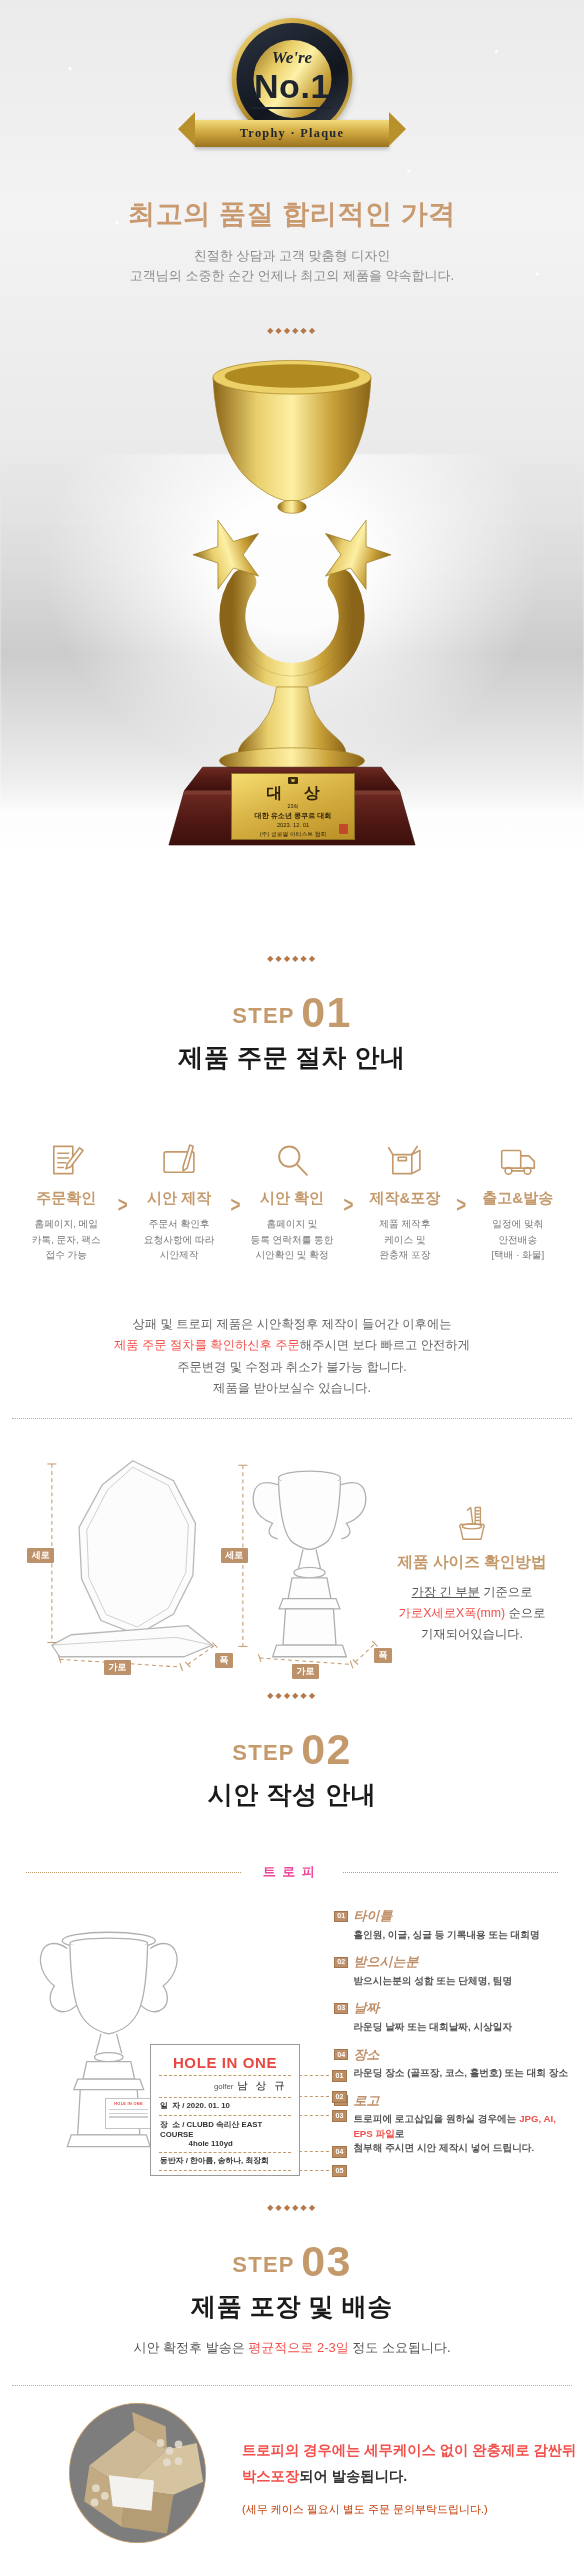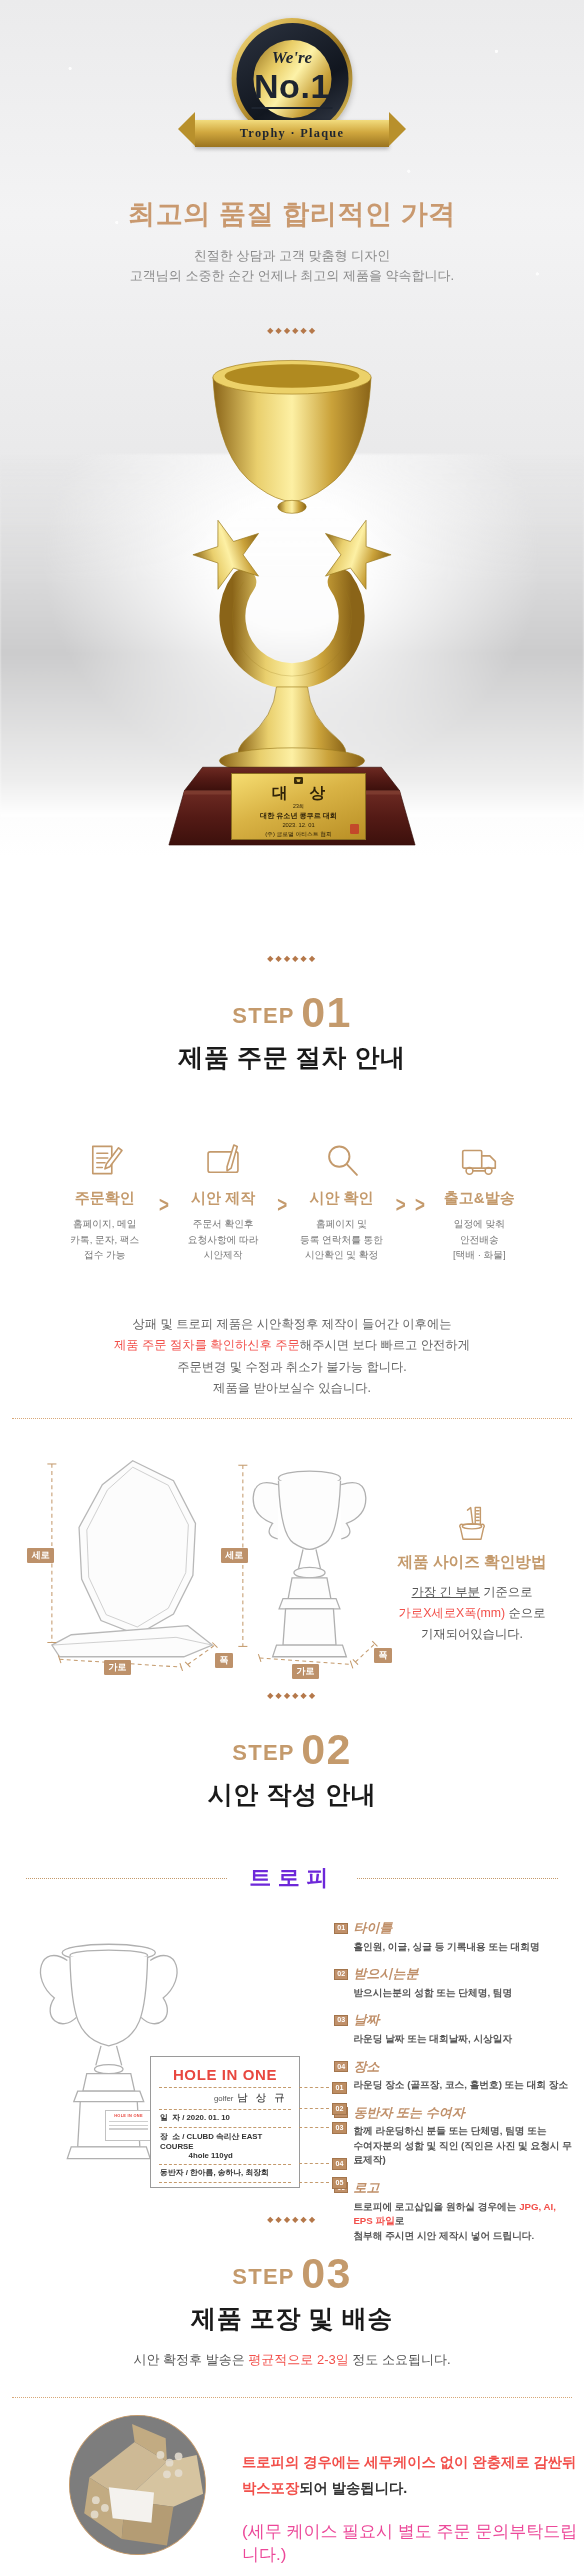--- a/index.html
+++ b/index.html
@@ -39,21 +39,21 @@
 
   
   .trophy-stage { position:relative; height:519px; }
   .stage-glow { position:absolute; left:0; right:0; top:117px; height:363px;
     background:
       radial-gradient(ellipse at 50% 30%, rgba(255,255,255,.95) 0 18%, transparent 60%),
       linear-gradient(180deg, transparent 0%, #d9d9da 35%, #cccccd 55%, #eeeeee 90%, #ffffff 100%);
     filter:blur(1.3px); }
   .trophy-figure { position:relative; width:298px; height:512px; margin:0 auto; }
   .trophy-figure svg { position:absolute; inset:0; }
-  .plate { position:absolute; left:88px; top:436px; width:135px; height:67px;
+  .plate { position:absolute; left:88px; top:436px; width:124px; height:67px;
     background:linear-gradient(160deg,#f6dd71 0%,#d9b345 45%,#b98f25 100%); border:1.3px solid #8a6d20;
     display:flex; flex-direction:column; align-items:center; padding-top:3.2px; color:#2f2208; }
   .plate-emblem { width:9.7px; height:8.4px; background:#3a2c0a; border-radius:1.3px; position:relative; }
   .plate-emblem::after { content:""; position:absolute; left:2.6px; top:1.9px; width:4.5px; height:3.2px; background:#d8b84e; clip-path:polygon(0 0,100% 0,70% 100%,30% 100%); }
   .plate-title { font-family:"Liberation Serif", serif; font-weight:bold; font-size:15.6px; letter-spacing:9px; padding-left:9px; line-height:1.2; }
   .plate-sm { font-size:5.2px; margin-top:0.6px; }
   .plate-md { font-size:7.1px; font-weight:bold; margin-top:0.6px; }
   .plate-dt { font-size:5.8px; margin-top:1.3px; }
   .plate-org { font-size:5.8px; margin-top:1.9px; }
   .plate-seal { position:absolute; right:6.5px; bottom:5.2px; width:9px; height:10.4px; background:#c33b2a; opacity:.85; border-radius:1.3px; }
@@ -86,21 +86,21 @@
   .method { width:172px; text-align:center; margin-bottom:26px; }
   .method-icon { color:#c49a6c; }
   .method-title { font-size:15.6px; font-weight:bold; color:#c49a6c; margin-top:5.2px; }
   .method-text { margin-top:9px; font-size:12.3px; color:#555; line-height:1.7; }
   .ul { text-decoration:underline;text-align:right; }
   .sep-b { margin-top:19.4px; }
 
   
   .section-label { display:flex; align-items:center; margin-top:52px; padding:0 26px; }
   .section-label .dots { flex:1; border-top:1.9px dotted #c49a6c; }
-  .section-label .lbl { padding:0 22px; font-size:22px; font-weight:bold; color:#6d28d9; letter-spacing:6.5px; }
+  .section-label .lbl { padding:0 22px; font-size:13px; font-weight:bold; color:#ec4899; letter-spacing:6.5px; }
 
   .draft { position:relative; height:259px; margin-top:26px; }
   .draft-trophy { position:absolute; left:18px; top:0; color:#b0b0b0; }
   .mini-plate { position:absolute; left:87px; top:191px; width:47px; height:31px; background:#fff; border:0.6px solid #c2c2c2; padding:1.9px 2.6px; overflow:hidden; }
   .mini-plate .t { color:#e8473f; font-weight:bold; font-size:3.9px; text-align:center; letter-spacing:0.3px; }
   .mini-line { height:1.3px; background:#cfcfcf; margin-top:2.6px; }
   .sample-card { position:absolute; left:150px; top:137px; width:150px; background:#fff; border:0.6px solid #9a9a9a; padding:6.5px 7.8px 3.9px; z-index:2; }
   .sample-row { position:relative; padding:2.6px 1.3px 3.9px; border-bottom:0.6px dashed #c49a6c; }
   .sample-row .connector { position:absolute; right:-38px; bottom:-0.6px; width:30px; border-top:0.6px dashed #c49a6c; }
   .sample-row .marker { position:absolute; right:-56px; bottom:-6.5px; width:15.6px; height:11.7px; background:#bd8d62; border:0.6px solid #a3754c;
@@ -124,21 +124,21 @@
 
   
   .step3-sub { text-align:center; margin-top:15.6px; font-size:13px; color:#555; }
   .sep-d { margin-top:28.5px; }
   .packing { display:flex; margin-top:17px; padding-left:69px; }
   .pack-oval { width:137px; height:140px; border-radius:50%; border:1.9px solid #c49a6c; overflow:hidden; position:relative; background:#7d7d7d; flex-shrink:0; }
   .pack-oval svg { position:absolute; inset:0; }
   .pack-text { margin-left:36px; padding-top:38px; }
   .pack-line1 { font-size:14.3px; font-weight:bold; color:#f2504b; }
   .pack-line2 { font-size:14.3px; font-weight:bold; margin-top:6.5px; color:#333; }
-  .pack-note { font-size:17px; color:#ec4899; margin-top:22px; }
+  .pack-note { font-size:11px; color:#c2410c; margin-top:16px; }
 </style>
 </head>
 <body>
 
 <div class="page">
 
   <div class="hero-wrap">
     <div class="sparkles"></div>
 
     <div class="badge">
@@ -257,20 +257,34 @@
           <circle cx="24" cy="23" r="15"></circle>
             <path d="M35 34 L50 50"></path>
         </svg>
       </div>
       <div class="flow-title">시안 확인</div>
       <div class="flow-desc">홈페이지 및
 등록 연락처를 통한
 시안확인 및 확정</div>
     </div>
     <div class="flow-arrow">&gt;</div>
+    <div class="flow-step">
+      <div class="flow-icon">
+        <svg width="38" height="38" viewBox="0 0 56 56" fill="none" stroke="currentColor" stroke-width="2.4" stroke-linecap="round" stroke-linejoin="round">
+          <path d="M10 20 L38 20 L38 48 L10 48 Z"></path>
+            <path d="M38 20 L50 14 L50 42 L38 48"></path>
+          <path d="M10 20 L4 10 M38 20 L46 8"></path>
+            <rect x="18" y="24" width="12" height="5"></rect>
+        </svg>
+      </div>
+      <div class="flow-title">제작&amp;포장</div>
+      <div class="flow-desc">제품 제작후
+케이스 및
+완충재 포장</div>
+    </div>
     <div class="flow-arrow">&gt;</div>
     <div class="flow-step">
       <div class="flow-icon">
         <svg width="38" height="38" viewBox="0 0 56 56" fill="none" stroke="currentColor" stroke-width="2.4" stroke-linecap="round" stroke-linejoin="round">
           <rect x="4" y="14" width="28" height="26" rx="2"></rect>
             <path d="M32 22 h12 l8 8 v10 h-20"></path>
           <circle cx="14" cy="44" r="5"></circle>
             <circle cx="42" cy="44" r="5"></circle>
             <path d="M19 44 h18"></path>
         </svg>
@@ -459,28 +473,20 @@
       </div>
       <div class="draft-item">
         <div class="head">
             <span class="num-box">04</span>
             <span class="title">장소</span>
           </div>
         <div class="desc">라운딩 장소 (골프장, 코스, 홀번호) 또는 대회 장소</div>
       </div>
       <div class="draft-item">
         <div class="head">
-            <span class="num-box">05</span>
-            <span class="title">동반자 또는 수여자</span>
-          </div>
-        <div class="desc">함께 라운딩하신 분들 또는 단체명, 팀명 또는
-수여자분의 성함 및 직인 (직인은 사진 및 요청시 무료제작)</div>
-      </div>
-      <div class="draft-item">
-        <div class="head">
             <span class="num-box">06</span>
             <span class="title">로고</span>
           </div>
         <div class="desc"><span>트로피에 로고삽입을 원하실 경우에는 </span><span class="red">JPG, AI, EPS 파일</span><span>로
 첨부해 주시면 시안 제작시 넣어 드립니다.</span></div>
       </div>
     </div>
   </div>
 
   <div class="diamond-sep sep-c">◆◆◆◆◆◆</div>

